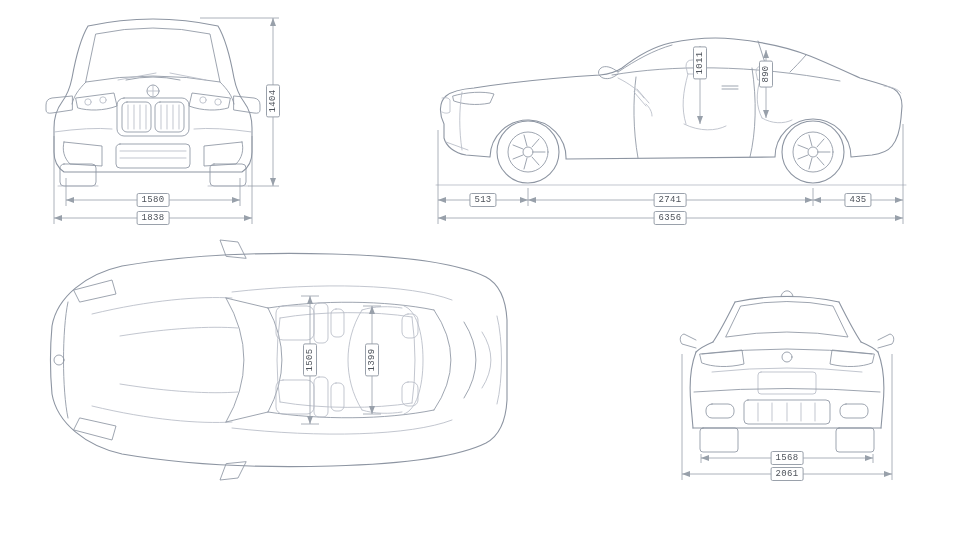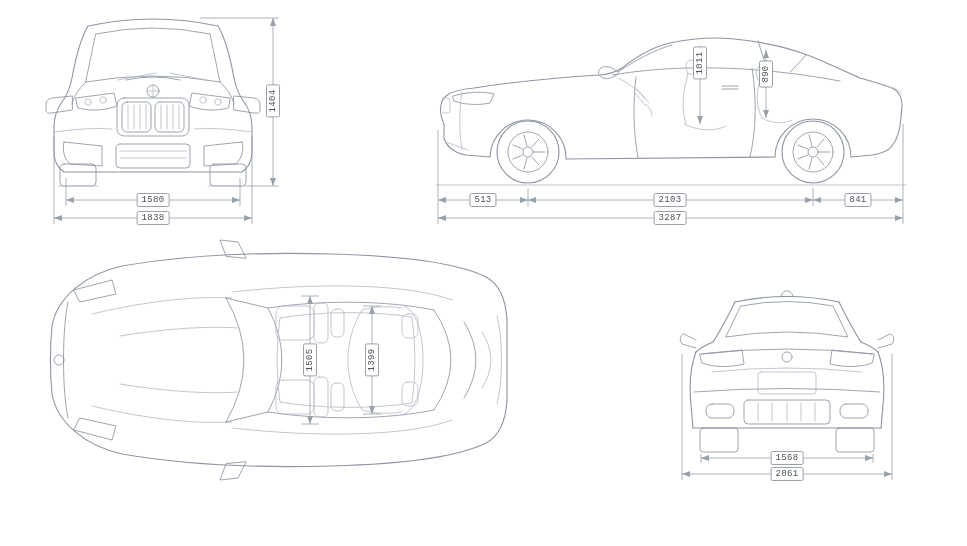--- a/index.html
+++ b/index.html
@@ -209,23 +209,23 @@
     </g>
   </svg>
 
   <span class="dim-label" style="left:153px;top:200px">1580</span>
   <span class="dim-label" style="left:153px;top:218px">1838</span>
   <span class="dim-label rot" style="left:273px;top:101px">1404</span>
 
   <span class="dim-label rot" style="left:700px;top:63px">1011</span>
   <span class="dim-label rot" style="left:766px;top:74px">890</span>
   <span class="dim-label" style="left:483px;top:200px">513</span>
-  <span class="dim-label" style="left:670px;top:200px">2103</span>
-  <span class="dim-label" style="left:858px;top:200px">841</span>
-  <span class="dim-label" style="left:670px;top:218px">3287</span>
+  <span class="dim-label" style="left:670px;top:200px">2741</span>
+  <span class="dim-label" style="left:858px;top:200px">435</span>
+  <span class="dim-label" style="left:670px;top:218px">6356</span>
 
   <span class="dim-label rot" style="left:310px;top:360px">1505</span>
   <span class="dim-label rot" style="left:372px;top:360px">1399</span>
 
   <span class="dim-label" style="left:787px;top:458px">1568</span>
   <span class="dim-label" style="left:787px;top:474px">2061</span>
 
 </div>
 
 </body></html>

